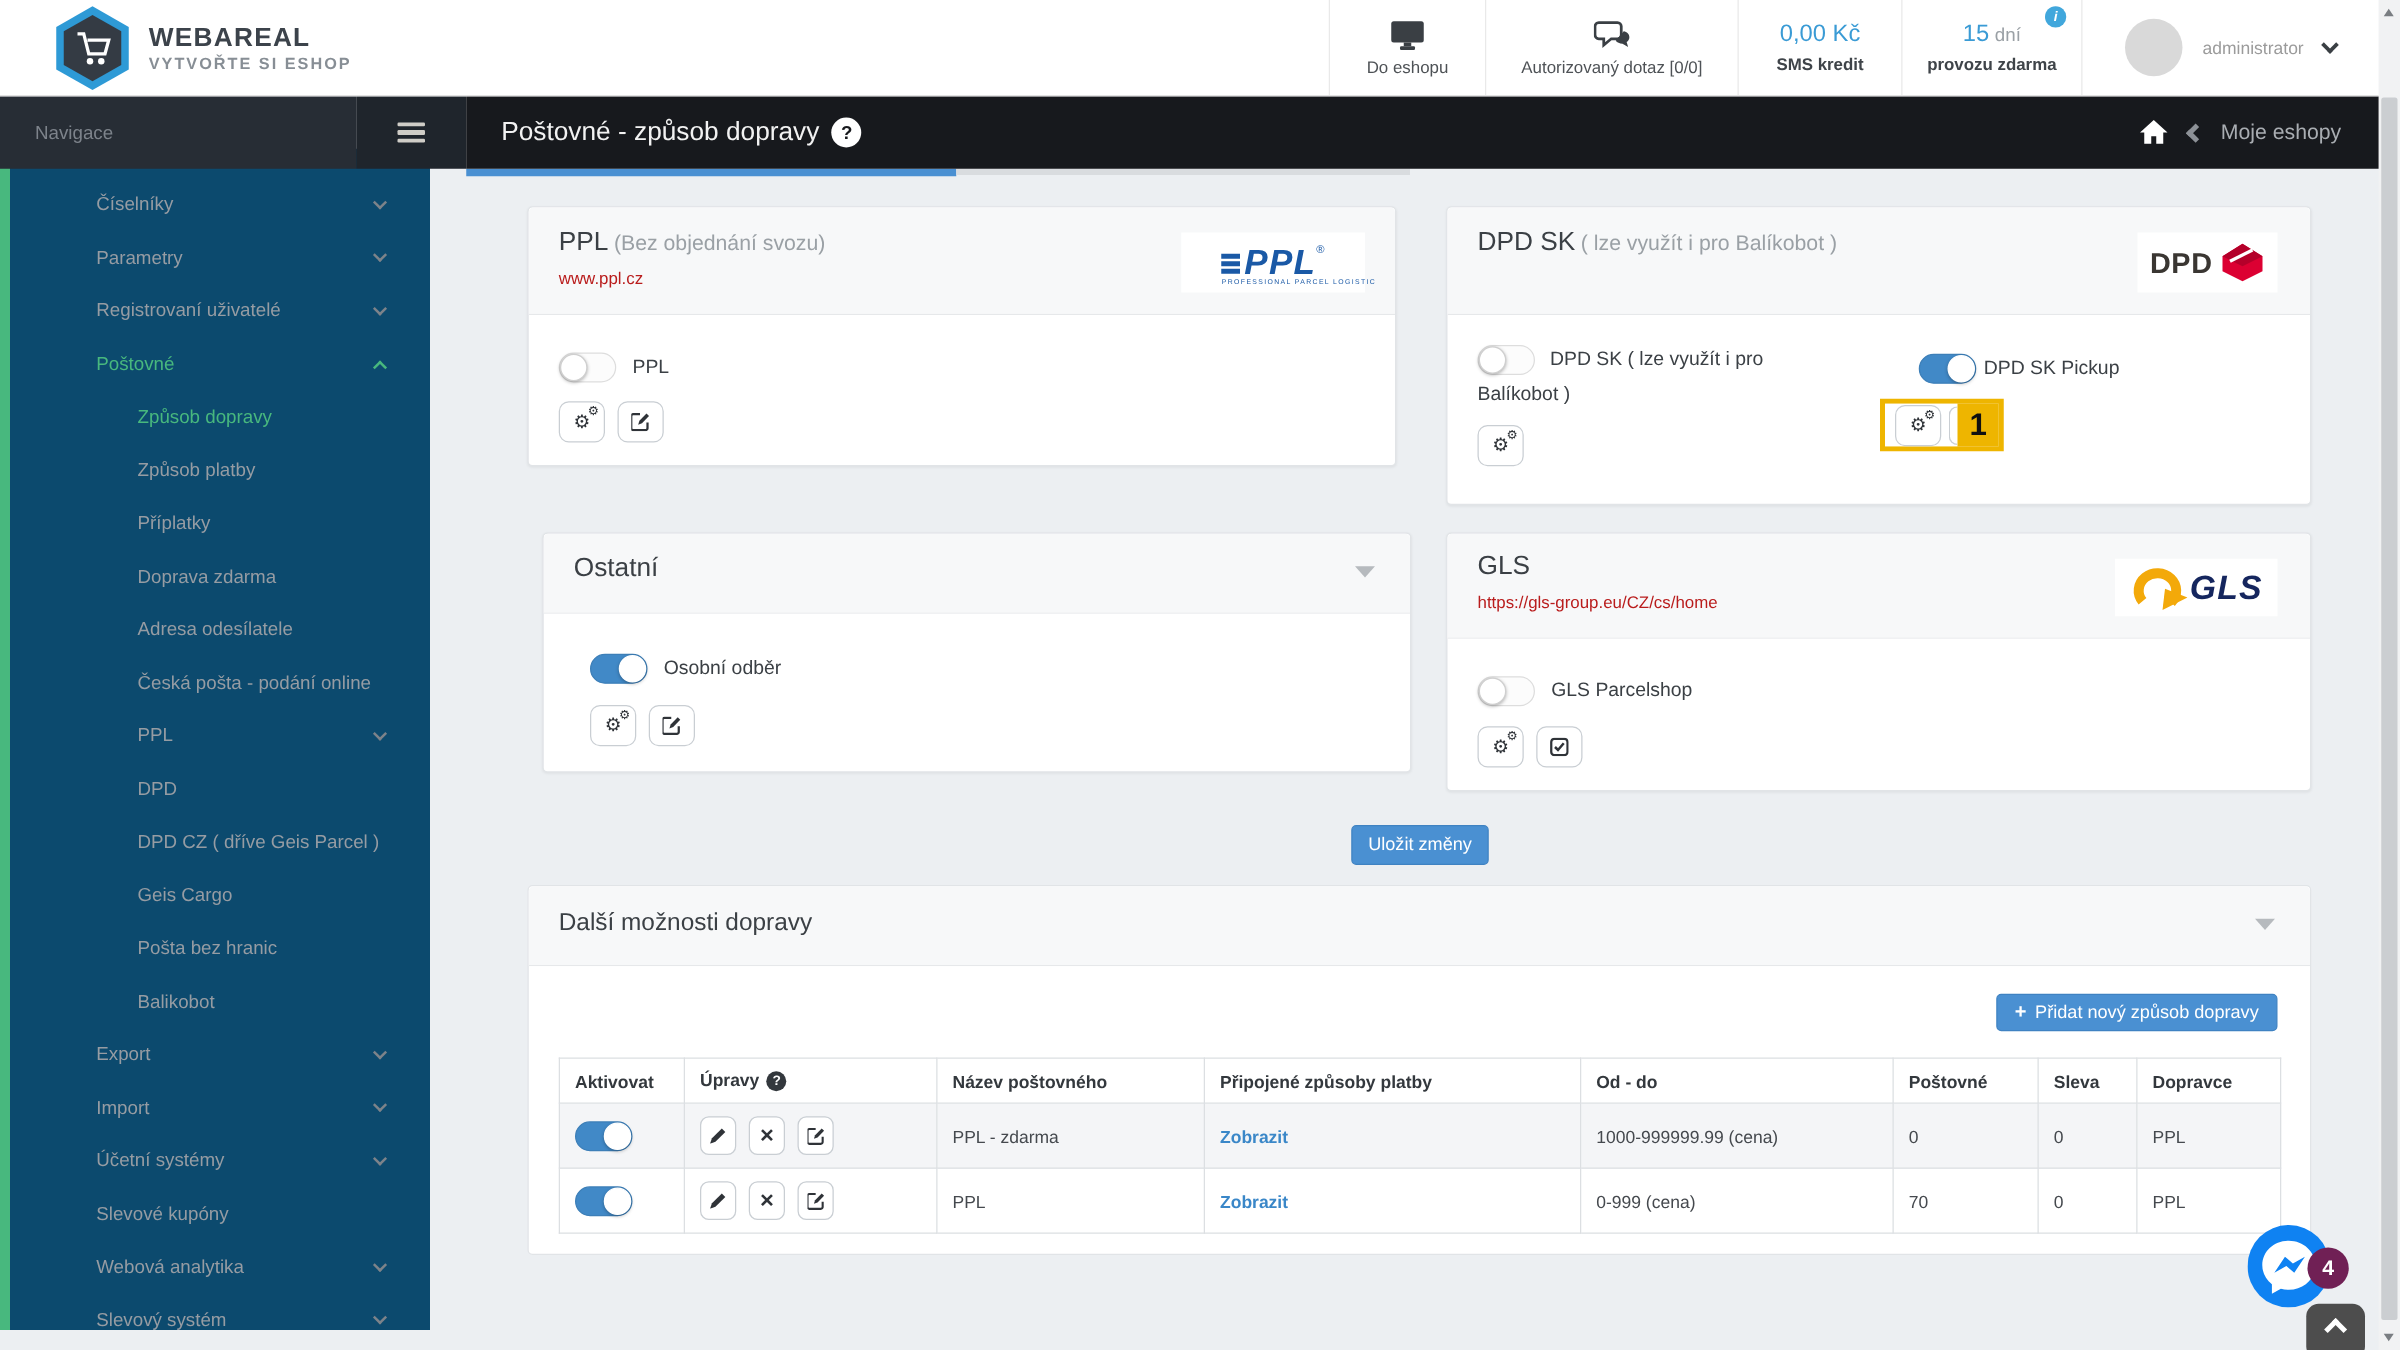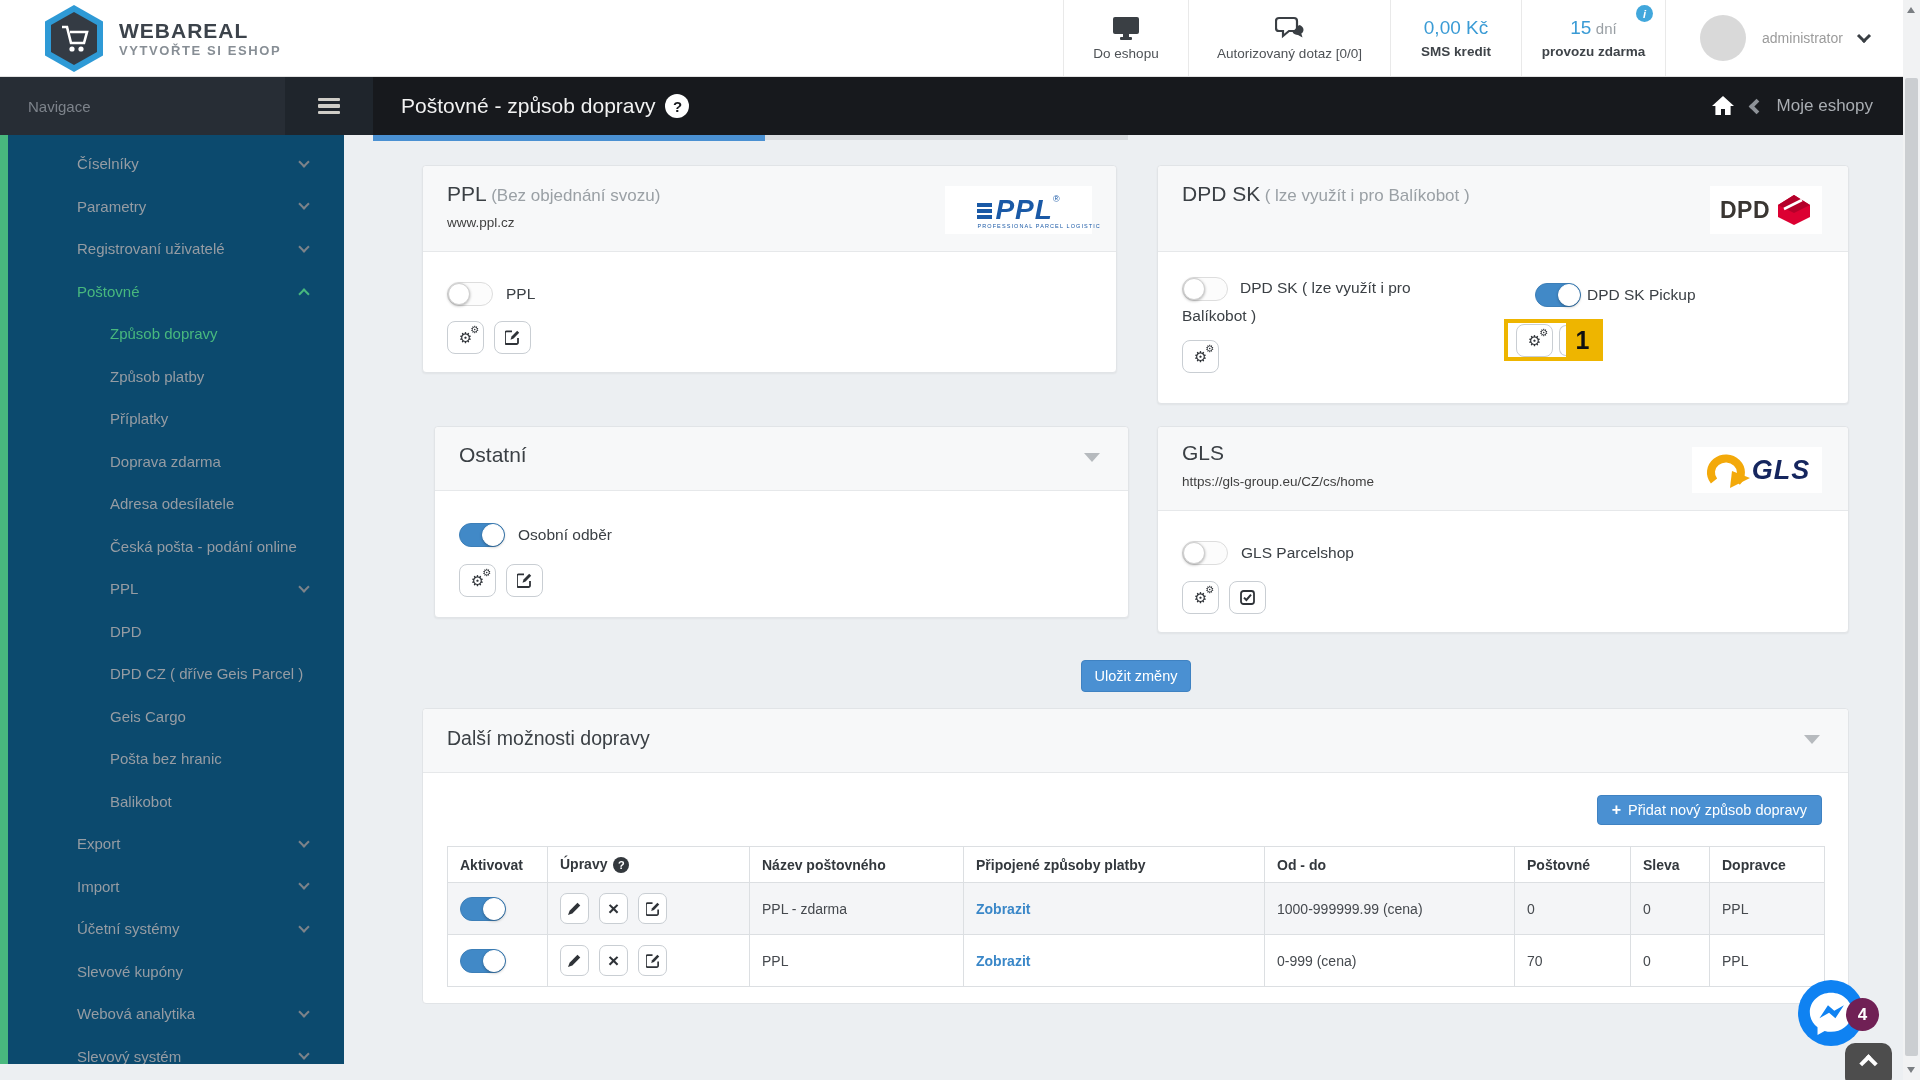--- a/index.html
+++ b/index.html
@@ -55,21 +55,21 @@
   .chev.down{transform:rotate(45deg);margin-top:-4px}
   .chev.up{transform:rotate(-135deg);margin-top:5px}
   .chev.greenc{border-color:#48b87e}
   .side-thumb{position:absolute;left:364px;top:308px;width:9px;height:319px;background:#4d7ca8;border-radius:4px;cursor:pointer}
 
   
   .card{position:absolute;background:#fff;border:1px solid #e1e4e7;border-radius:4px;box-shadow:0 1px 2px rgba(0,0,0,.05)}
   .card-head{background:#f7f8f9;border-bottom:1px solid #e6e8ea;border-radius:4px 4px 0 0;position:relative;padding:16px 24px 0}
   .card-title{font-size:21px;color:#3b4045}
   .card-sub{font-size:17px;color:#9aa0a5}
-  .card-link{font-size:13.5px;color:#404040;margin-top:9px;display:inline-block;cursor:pointer}
+  .card-link{font-size:13.5px;color:#b91c1c;margin-top:9px;display:inline-block;cursor:pointer}
   .logo-box{position:absolute;background:#fff;display:flex;align-items:center;justify-content:center}
   .caret{width:0;height:0;border-left:8px solid transparent;border-right:8px solid transparent;border-top:9px solid #b6babe;position:absolute;right:28px;top:26px;cursor:pointer}
 
   .toggle{display:inline-block;width:46px;height:24px;border-radius:13px;background:#fcfcfc;border:1px solid #ddd;position:relative;cursor:pointer;vertical-align:middle;flex:none}
   .toggle .knob{position:absolute;left:0;top:0;width:22px;height:22px;background:#fff;border:1px solid #cfcfcf;border-radius:50%;box-shadow:0 1px 3px rgba(0,0,0,.3)}
   .toggle.on{background:#4189c7;border-color:#3d7fb8}
   .toggle.on .knob{left:auto;right:0;border-color:#fff}
 
   .ibtn{display:inline-flex;align-items:center;justify-content:center;width:37px;height:33px;background:#fff;border:1px solid #c9ced3;border-radius:8px;color:#2f3338;cursor:pointer;flex:none}
   .ibtn.sm{width:29px;height:31px;border-radius:7px}
@@ -102,21 +102,21 @@
   .dpd-left .btnrow{margin-top:10px}
   .dpd-right{position:absolute;left:377px;top:117px;display:flex;align-items:center}
   .dpd-right .toggle-label{margin-left:6px;white-space:nowrap}
   .annot{position:absolute;left:346px;top:153px;height:42px;display:flex;align-items:stretch;border:4px solid #eeb500;background:#fff}
   .annot-inner{display:flex;align-items:center;background:#fff;padding:0 0 0 8px}
   .btn-sliver{width:7px;height:31px;background:#fff;border:1px solid #c9ced3;border-right:0;border-radius:7px 0 0 7px;margin-left:6px}
   .annot-num{background:#eeb500;color:#101010;font-weight:bold;font-size:25px;display:flex;align-items:center;justify-content:center;width:33px}
 
   #card-ostatni{left:434px;top:426px;width:695px;height:192px}
   #card-ostatni .card-head{height:64px}
-  #card-ostatni .card-body{padding:32px 24px 0}
+  #card-ostatni .card-body{padding:32px 37px 0}
   #card-ostatni .btnrow{margin-top:17px}
 
   #card-gls{left:1157px;top:426px;width:692px;height:207px}
   #card-gls .card-head{height:84px;padding-top:14px}
   #card-gls .logo-box{right:26px;top:20px;width:130px;height:46px;gap:2px}
   .gls-word{font-size:27px;font-weight:bold;font-style:italic;color:#15265e;letter-spacing:1px}
   #card-gls .card-body{padding:30px 24px 0}
   #card-gls .btnrow{margin-top:16px}
 
   .btn-primary{background:#4a90d2;color:#fff;border:1px solid #3f82c2;border-radius:4px;font-size:14.5px;display:flex;align-items:center;justify-content:center;cursor:pointer;font-family:inherit}

